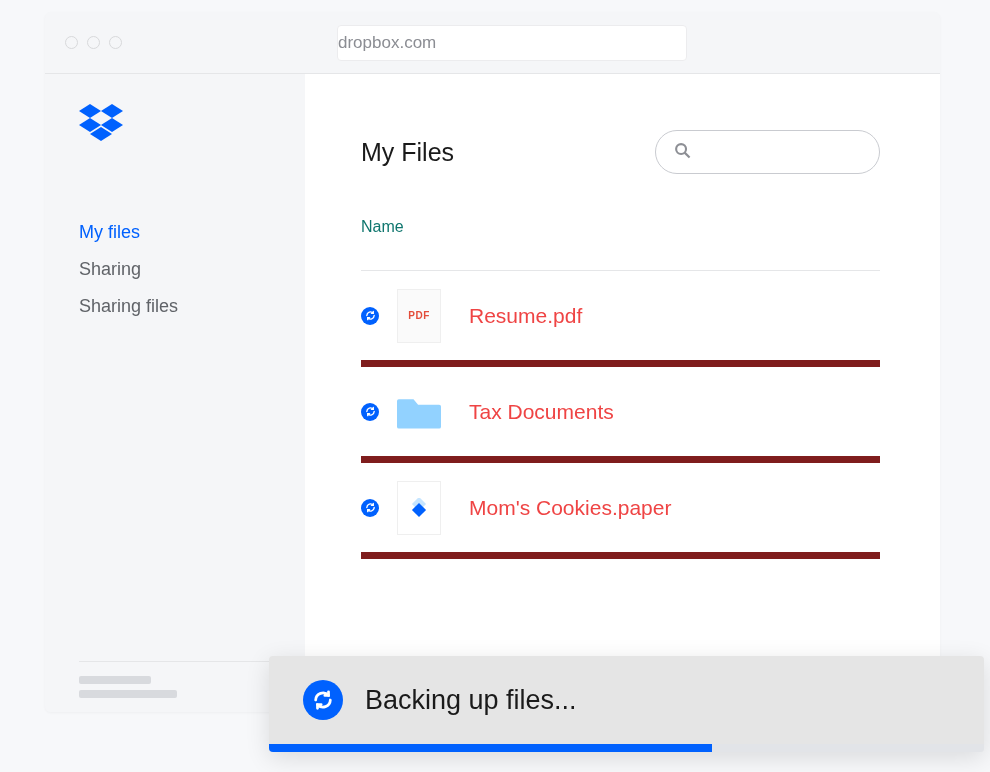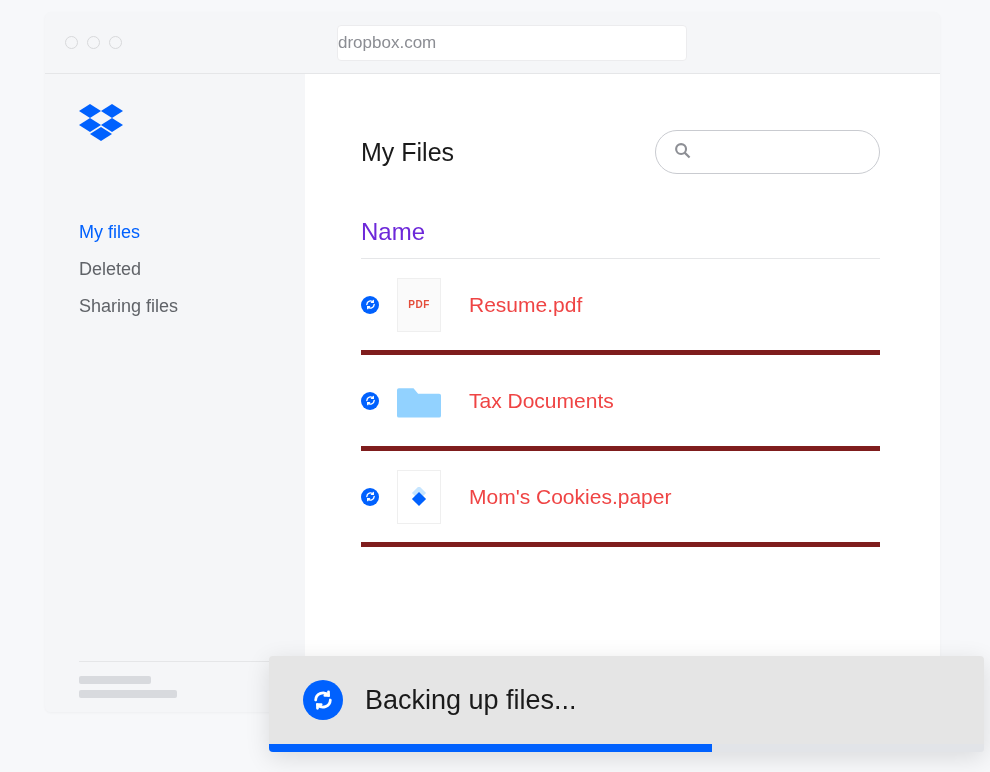--- a/index.html
+++ b/index.html
@@ -133,30 +133,30 @@
       width: 225px;
       height: 44px;
       border: 1.5px solid #c9cbd0;
       border-radius: 22px;
       display: flex;
       align-items: center;
       padding: 0 18px;
     }
     .search-box svg { width: 17px; height: 17px; }
     .column-header {
-      font-size: 24px;
-      color: #6d28d9;
-      padding-bottom: 12px;
+      font-size: 16px;
+      color: #0f766e;
+      padding-bottom: 34px;
       border-bottom: 1px solid #e5e6e8;
     }
     .file-row {
       display: flex;
       align-items: center;
       height: 96px;
-      border-bottom: 5px solid #7f1d1d;
+      border-bottom: 7px solid #7f1d1d;
       gap: 18px;
     }
     .sync-icon-sm {
       width: 18px;
       height: 18px;
       border-radius: 50%;
       background: #0061fe;
       display: flex;
       align-items: center;
       justify-content: center;
@@ -254,21 +254,21 @@
           <g fill="#0061fe">
             <polygon points="11,0 22,7 11,14 0,7"></polygon>
             <polygon points="33,0 44,7 33,14 22,7"></polygon>
             <polygon points="11,14 22,21 11,28 0,21"></polygon>
             <polygon points="33,14 44,21 33,28 22,21"></polygon>
             <polygon points="22,23 33,30 22,37 11,30"></polygon>
           </g>
         </svg>
       </div>
       <div class="nav-item active">My files</div>
-      <div class="nav-item">Deleted</div>
+      <div class="nav-item">Sharing</div>
       <div class="nav-item">Sharing files</div>
 
       <div class="sidebar-bottom">
         <div class="account-placeholder">
           <div class="placeholder-line l1"></div>
           <div class="placeholder-line l2"></div>
         </div>
         <div class="chevrons">
           <span>▲</span>
             <span>▼</span>

